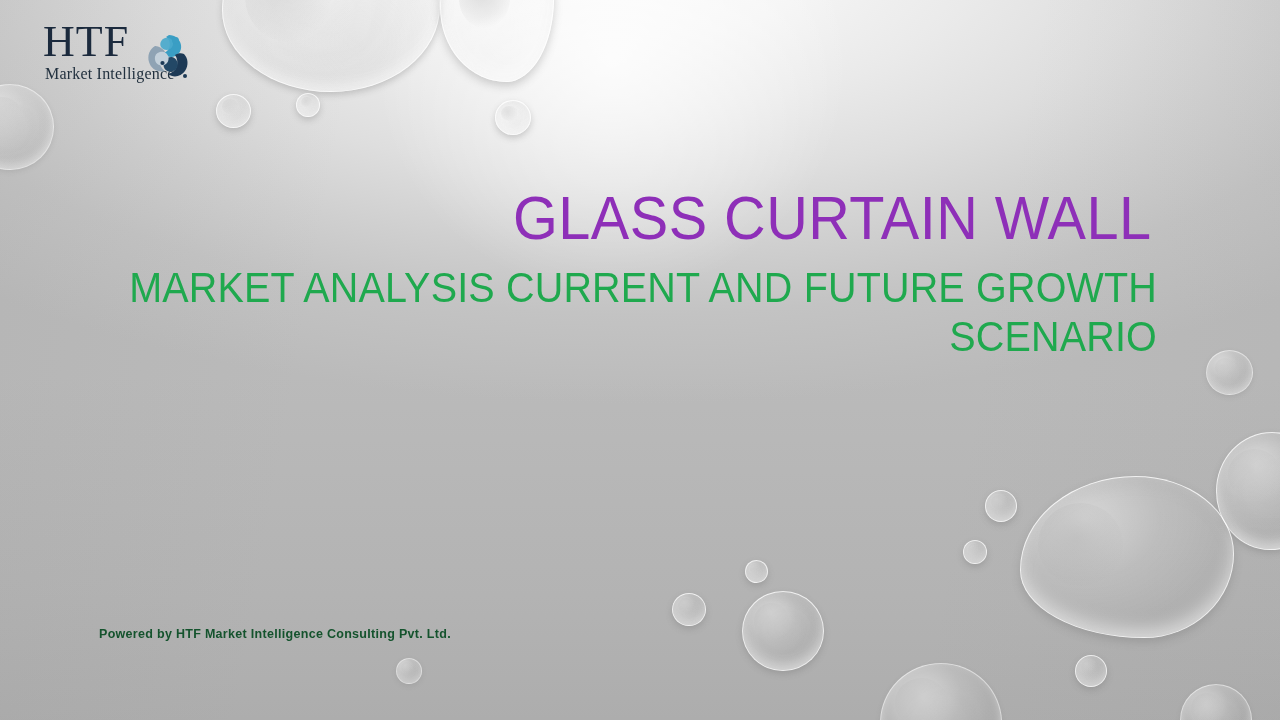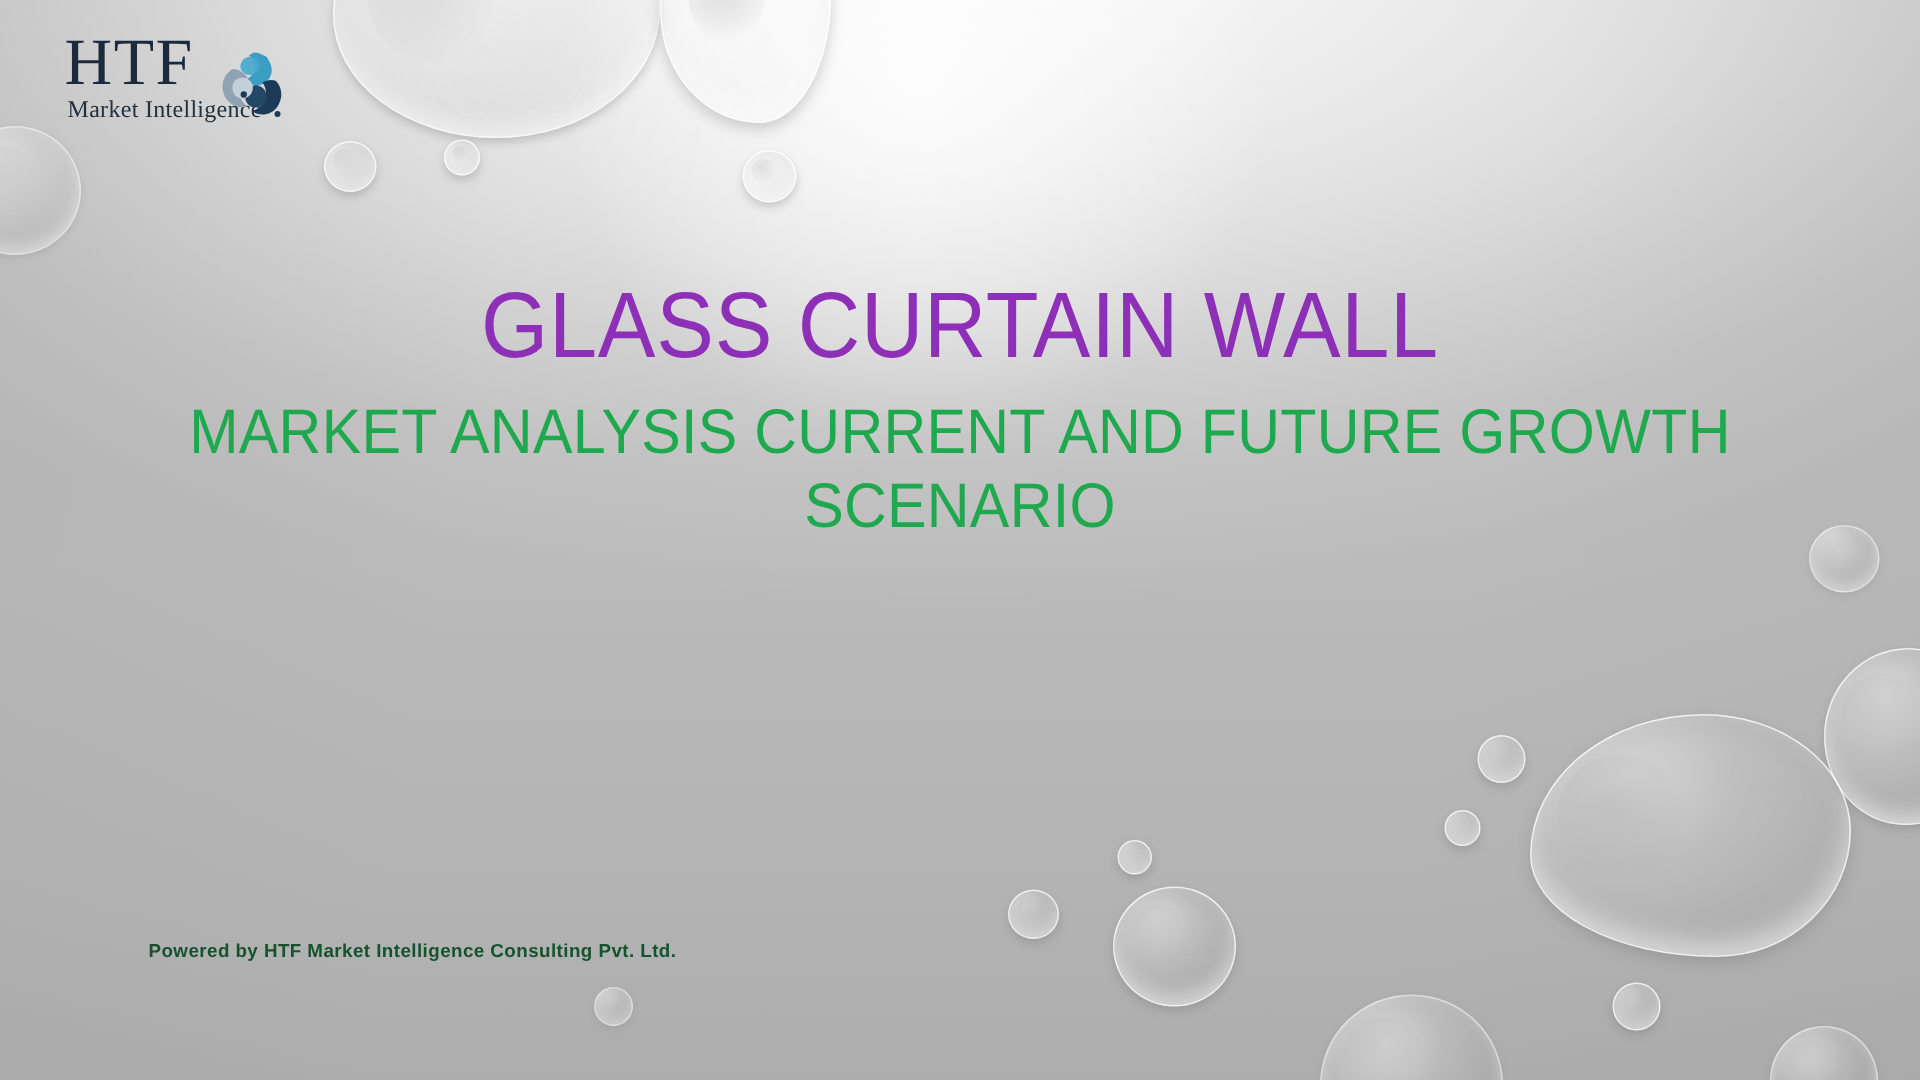--- a/index.html
+++ b/index.html
@@ -141,21 +141,21 @@
     width: 58px;
     height: 52px;
   }
 
   
   #headline {
     position: absolute;
     left: 90px;
     top: 186px;
     width: 1100px;
-    text-align: center;
+    text-align: right;
   }
   #slide-title {
     margin: 0;
     font-family: "Liberation Sans", sans-serif;
     font-weight: 400;
     font-size: 62px;
     line-height: 1.04;
     letter-spacing: 0.5px;
     color: #8E2FB8;
     text-transform: uppercase;

